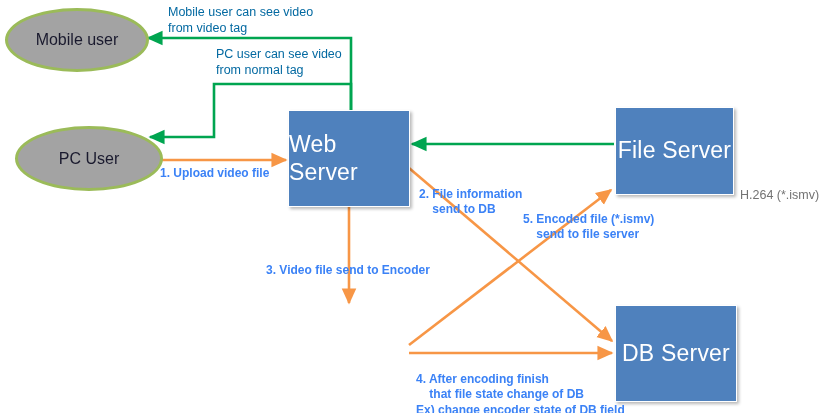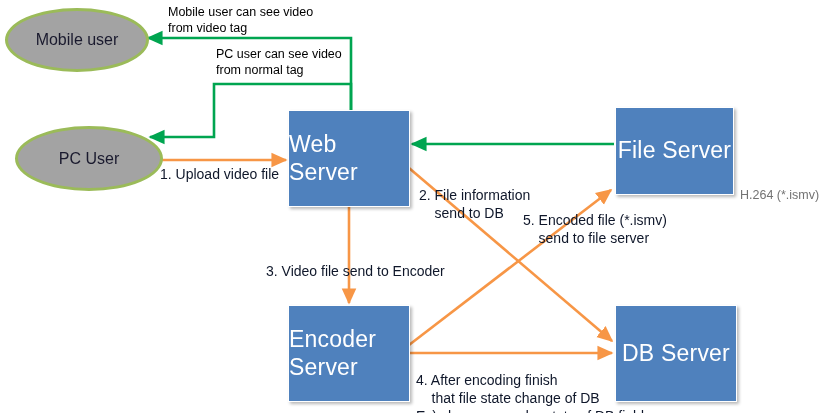--- a/index.html
+++ b/index.html
@@ -56,26 +56,27 @@
     line-height: 1.35;
   }
 
   
   .label {
     position: absolute;
     white-space: pre;
     line-height: 1.28;
   }
   .label-green-note {
-    color: #000000;
+    color: #0369a1;
     font-size: 12.5px;
   }
   .label-step {
-    color: #0f172a;
-    font-size: 14px;
+    color: #3b82f6;
+    font-size: 12px;
+    font-weight: bold;
   }
   .label-codec {
     color: #737373;
     font-size: 12.5px;
   }
 </style>
 </head>
 <body>
 
 <div id="canvas">
@@ -111,22 +112,20 @@
 user</div>
 
   <div class="node-ellipse" style="left:15px; top:126px; width:142px; height:59px;">PC User</div>
 
   <div class="node-box" style="left:288px; top:110px; width:120px; height:95px;">Web
 Server</div>
 
   <div class="node-box" style="left:615px; top:107px; width:117px; height:86px;">File
 Server</div>
 
-  <div class="node-box" style="left:288px; top:305px; width:120px; height:95px;">Encoder
-Server</div>
 
   <div class="node-box" style="left:615px; top:305px; width:120px; height:95px;">DB
 Server</div>
 
   <div class="label label-green-note" style="left:168px; top:4px;">Mobile user can see video
 from video tag</div>
 
   <div class="label label-green-note" style="left:216px; top:46px;">PC user can see video
 from normal tag</div>
 

